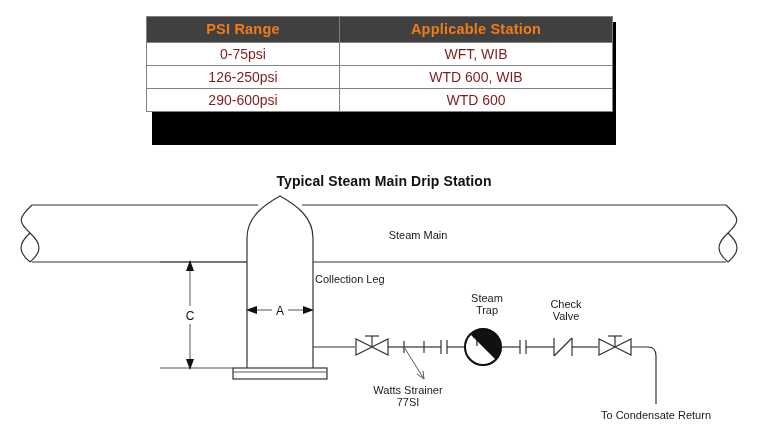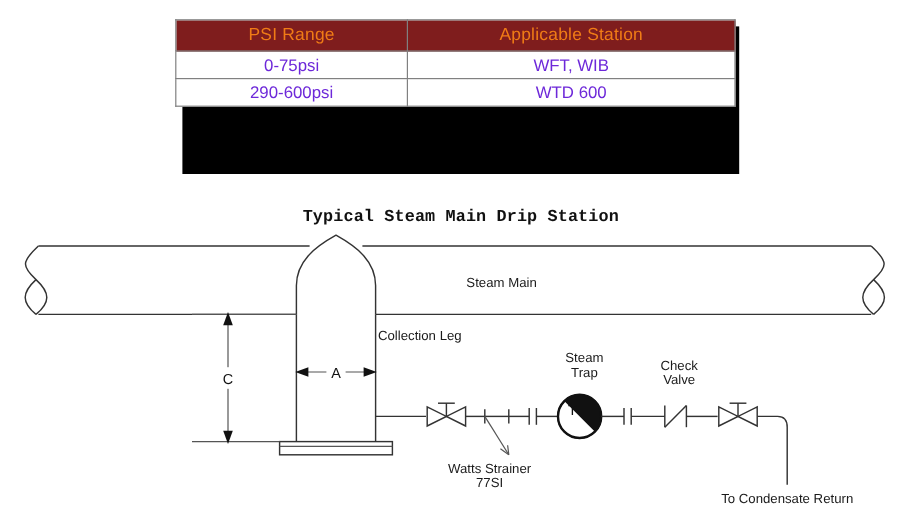--- a/index.html
+++ b/index.html
@@ -31,27 +31,27 @@
     background:#ffffff;
     table-layout:fixed;
   }
   table.psi td,table.psi th{
     border:1px solid #808080;
     padding:0;
     height:22px;
     line-height:22px;
     text-align:center;
     font-size:14px;
-    color:#6d28d9;
+    color:#7f1d1d;
     font-weight:400;
   }
   table.psi thead th{
-    background:#7f1d1d;
+    background:#404040;
     color:#f07c16;
-    font-weight:normal;
+    font-weight:bold;
     font-size:14.5px;
     height:25px;
     line-height:25px;
     letter-spacing:.2px;
   }
   .col-a{width:192px;}
   .col-b{width:272px;}
   table.psi tbody td.r{
     text-align:center;
   }
@@ -63,21 +63,20 @@
     width:768px;height:272px;
   }
   .dtitle{
     position:absolute;
     left:0; top:13px; width:768px;
     text-align:center;
     font-size:14px;
     font-weight:bold;
     color:#111111;
     letter-spacing:.1px;
-    font-family:Liberation Mono, monospace;
   }
   svg.canvas{
     position:absolute;left:0;top:0;
     width:768px;height:272px;
   }
   .lbl{
     font-family:"Liberation Sans", sans-serif;
     font-size:11px;
     fill:#1a1a1a;
   }
@@ -104,20 +103,24 @@
           <th class="col-a">PSI Range</th>
           <th class="col-b">Applicable Station</th>
         </tr>
       </thead>
       <tbody>
         <tr>
           <td class="r">0-75psi</td>
           <td class="r">WFT, WIB</td>
         </tr>
         <tr>
+          <td class="r">126-250psi</td>
+          <td class="r">WTD 600, WIB</td>
+        </tr>
+        <tr>
           <td class="r">290-600psi</td>
           <td class="r">WTD 600</td>
         </tr>
       </tbody>
     </table>
   </div>
 
   <div class="diagram">
 
     <div class="dtitle">Typical Steam Main Drip Station</div>

